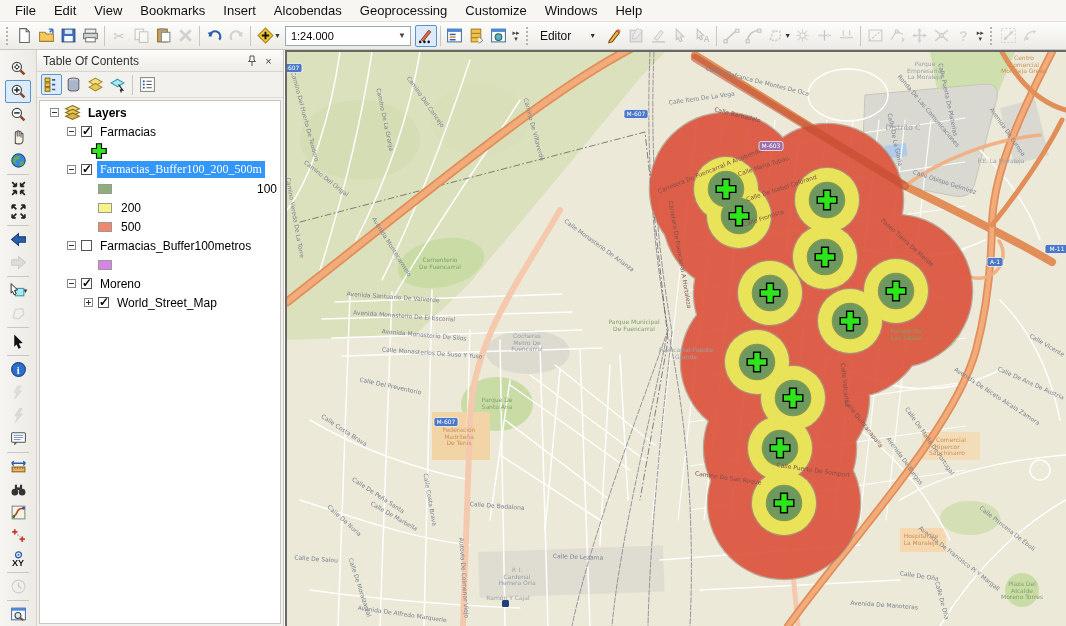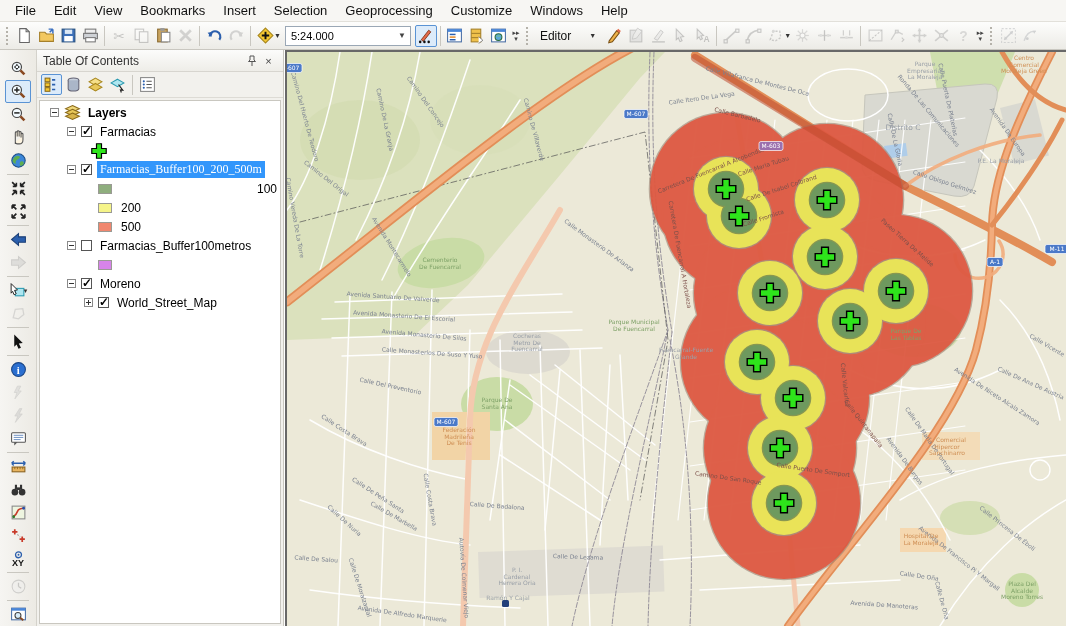--- a/index.html
+++ b/index.html
@@ -77,21 +77,21 @@
 </style>
 </head>
 <body>
 
 <div id="menubar">
     <div class="menu-item">File</div>
     <div class="menu-item">Edit</div>
     <div class="menu-item">View</div>
     <div class="menu-item">Bookmarks</div>
     <div class="menu-item">Insert</div>
-    <div class="menu-item">Selection</div>
+    <div class="menu-item">Alcobendas</div>
     <div class="menu-item">Geoprocessing</div>
     <div class="menu-item">Customize</div>
     <div class="menu-item">Windows</div>
     <div class="menu-item">Help</div>
   </div>
 
 <div id="toolbar">
   <div class="tb-grip"></div>
   <span id="std-icons" style="display:flex;align-items:center">
       <div class="tb-btn">
@@ -160,21 +160,21 @@
       <div class="tb-sep"></div>
       <div class="tb-btn">
         <svg width="17" height="17" viewBox="0 0 16 16">
           <path d="M8,1 L15,8 L8,15 L1,8 Z" fill="#f5c832" stroke="#a8871e"></path>
           <path d="M8,4.5 v7 M4.5,8 h7" stroke="#111" stroke-width="1.8"></path>
         </svg>
       </div>
       <span class="tb-caret">▼</span>
     </span>
   <div id="scale-combo">
-    <span class="val">5:24.000</span>
+    <span class="val">1:24.000</span>
     <span class="dd">▼</span>
   </div>
   <span id="post-icons" style="display:flex;align-items:center">
       <div class="tb-btn active">
         <svg width="17" height="17" viewBox="0 0 16 16">
           <path d="M4,12 L11,3 l2,1.6 L6,13.5 Z" fill="#e46a4a" stroke="#7a3015" stroke-width=".8"></path>
           <circle cx="3" cy="14" r="1.2" fill="#111"></circle>
           <circle cx="7" cy="14" r="1.2" fill="#111"></circle>
           <circle cx="11" cy="14" r="1.2" fill="#111"></circle>
         </svg>

